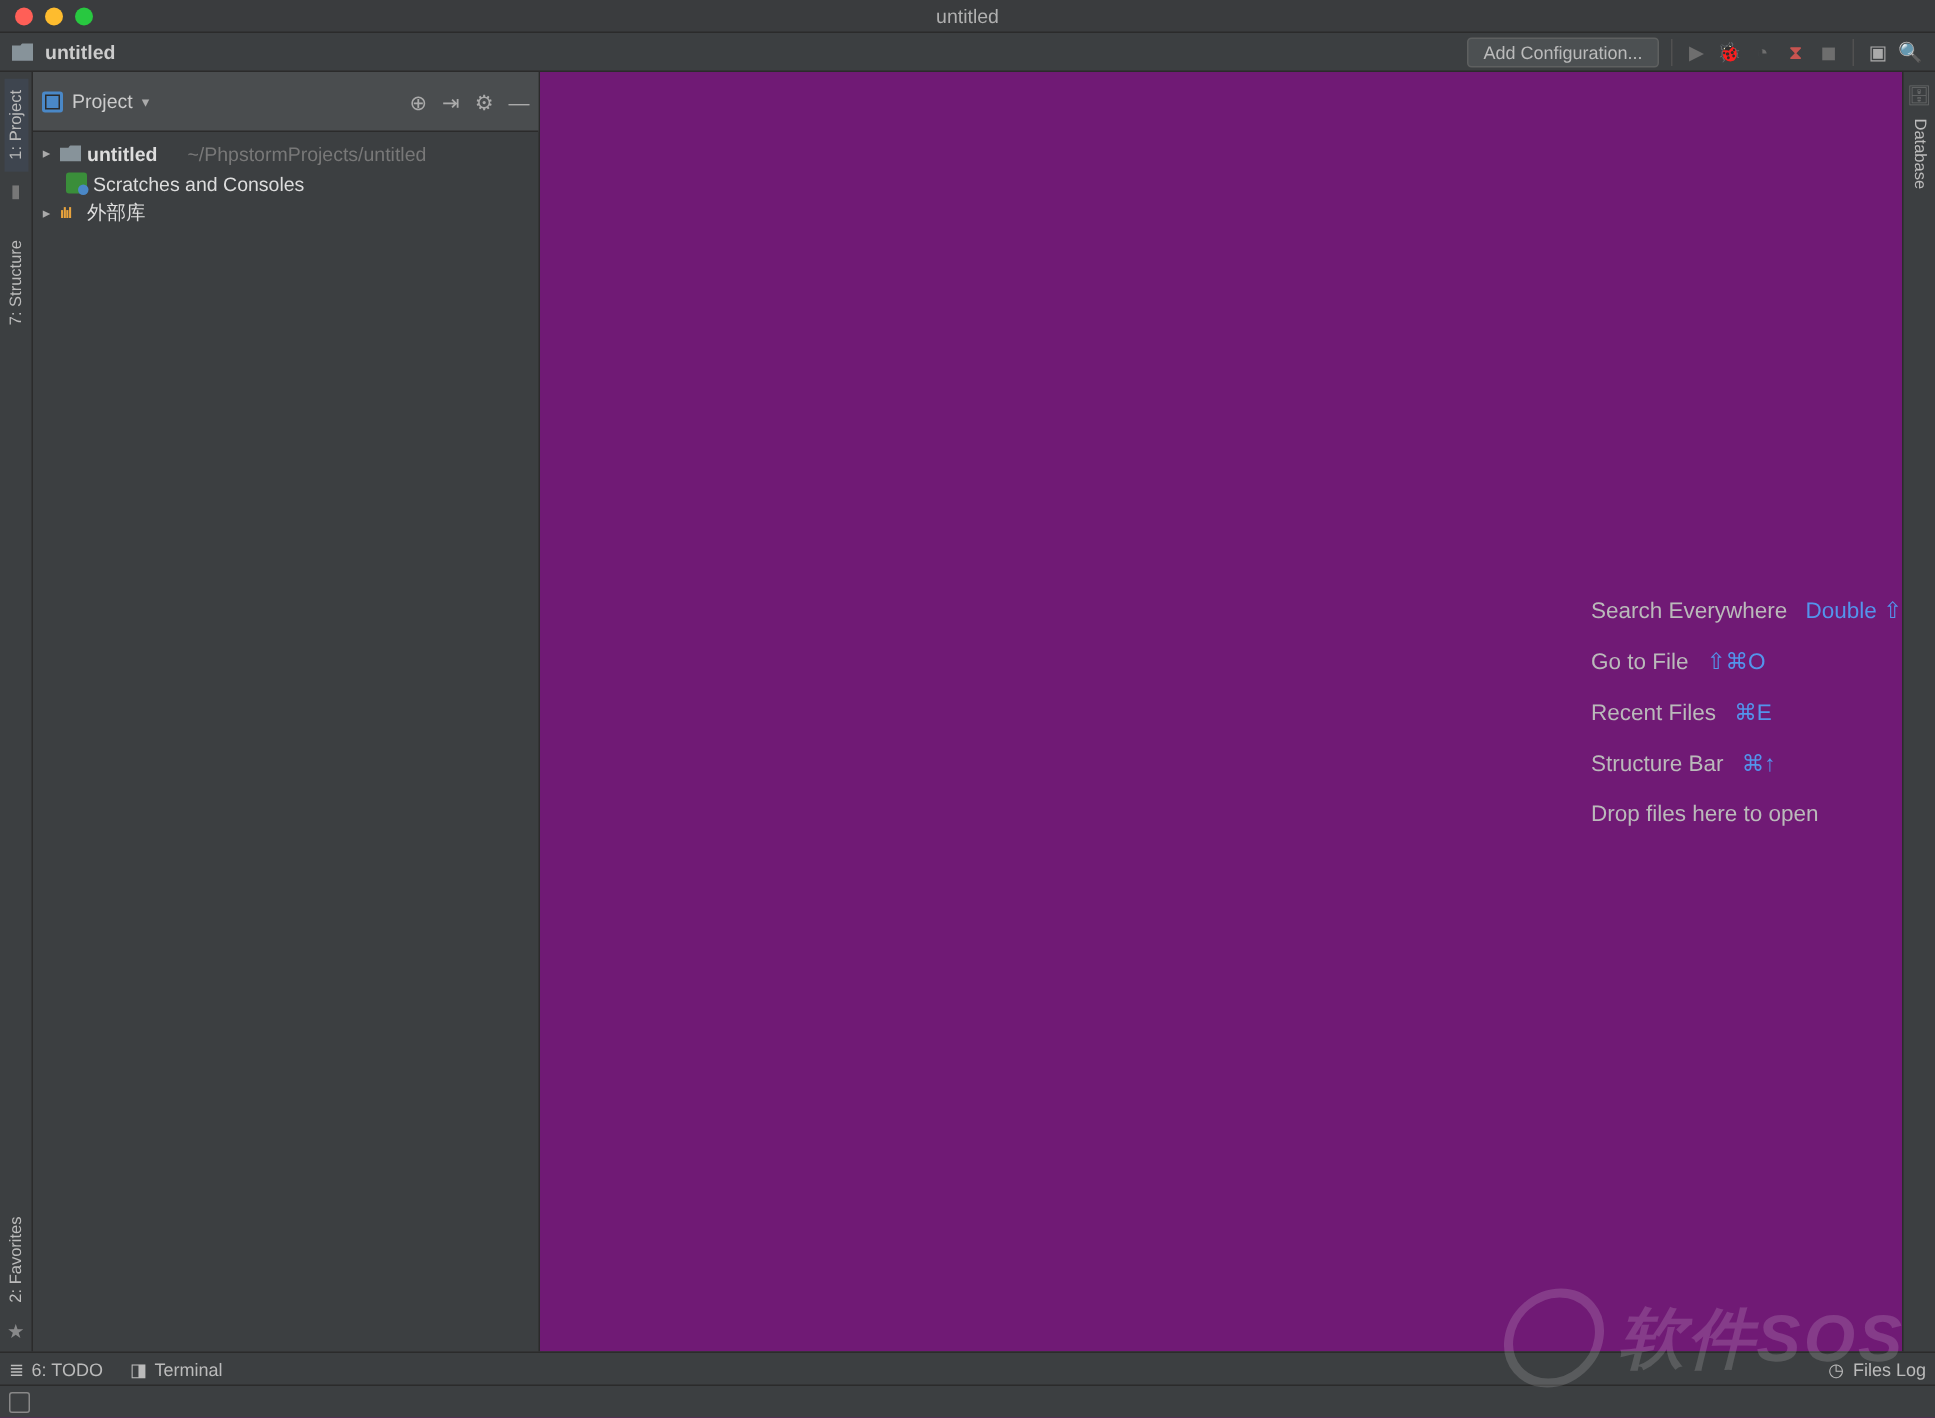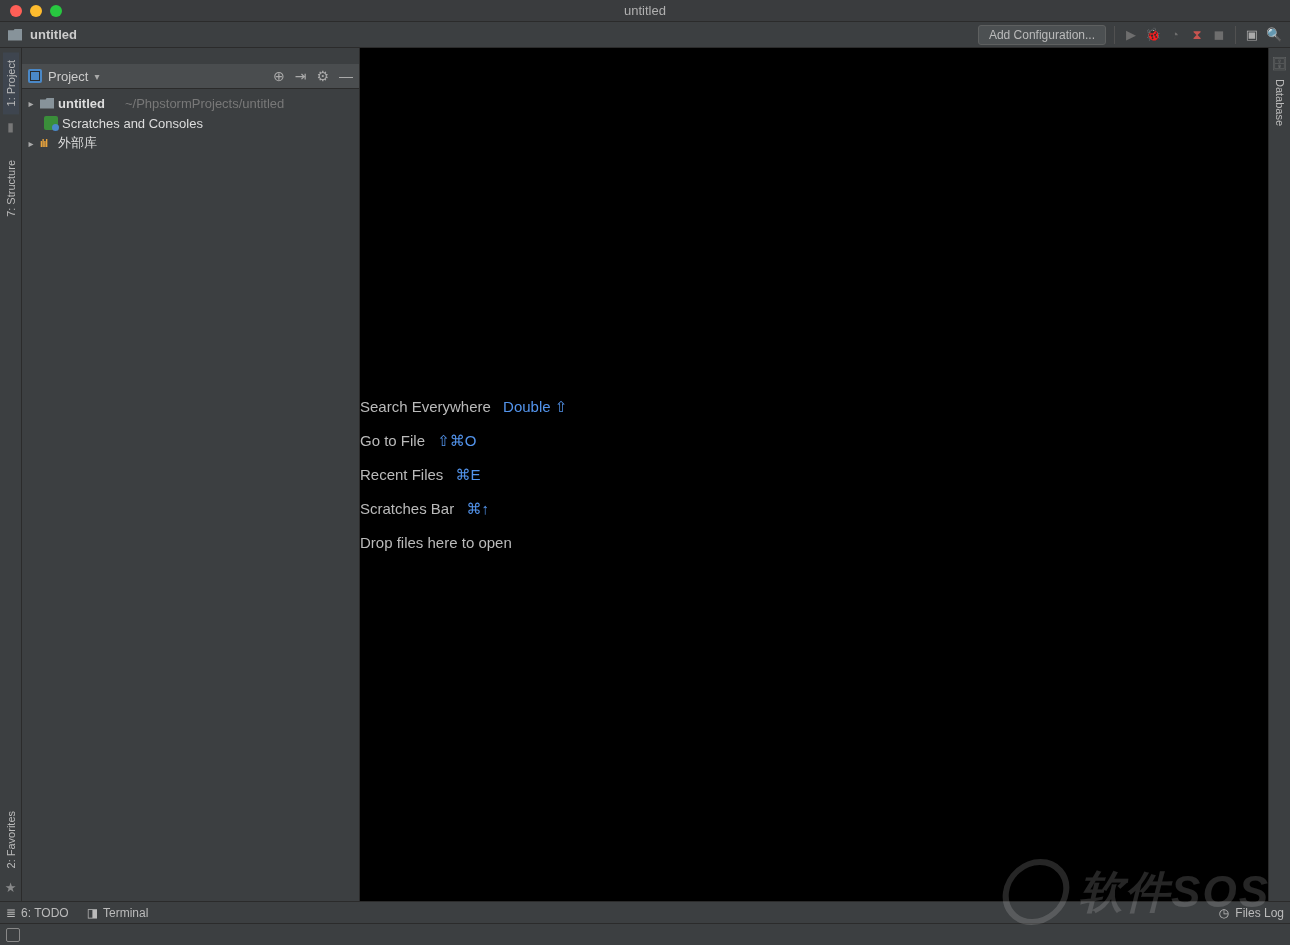--- a/index.html
+++ b/index.html
@@ -64,23 +64,23 @@
 .gutter-tab.active { background: #4b6eaf22; }
 .gutter-star, .gutter-db { opacity:.6; }
 
 
 .tool-window {
   width: 338px; background: #3c3f41;
   border-right: 1px solid #2b2b2b;
   display: flex; flex-direction: column;
 }
 .tool-header {
-  height: 25px; background: #4a4d4f;
+  height: 40px; background: #4a4d4f;
   border-bottom: 1px solid #2b2b2b;
-  display: flex; align-items: center; padding: 0 6px; margin-top: 16px;
+  display: flex; align-items: center; padding: 0 6px;
 }
 .tool-header .proj-icon { width:14px; height:14px; background:#4a88c7; border-radius:2px; margin-right:6px; display:inline-block; position:relative;}
 .tool-header .proj-icon::after{content:"";position:absolute;inset:2px;border:1px solid #2b2b2b;}
 .tool-header-title { font-size: 13px; color: #ccc; }
 .tool-header-arrow { margin-left: 6px; color:#aaa; font-size:10px; }
 .tool-header-actions { margin-left: auto; display: flex; gap: 10px; color:#aaa; }
 .tool-header-actions span { cursor: pointer; font-size:14px; }
 
 .tree { padding: 4px 4px; font-size:13px; }
 .tree-row { display:flex; align-items:center; height:20px; gap:4px; cursor:pointer; white-space:nowrap; }
@@ -89,22 +89,22 @@
 .tree-row .name { color:#ddd; }
 .tree-row .name.bold { font-weight:bold; }
 .tree-row .path { color:#787878; margin-left:16px; }
 .ico-folder { width:14px; height:11px; background:#87939a; clip-path: polygon(0 18%,40% 18%,50% 0,100% 0,100% 100%,0 100%); display:inline-block;}
 .ico-scratch { width:14px; height:14px; background:#3a8e3a; border-radius:2px; display:inline-block; position:relative;}
 .ico-scratch::after{content:"";position:absolute;right:-1px;bottom:-1px;width:7px;height:7px;background:#4a88c7;border-radius:50%;}
 .ico-lib { display:inline-block; width:14px; font-size:10px; color:#e8a33d; font-weight:bold; letter-spacing:-1px;}
 
 
 .editor {
-  flex:1; background:#000000;
-  display:flex; align-items:center; justify-content:flex-start;
+  flex:1; background:#701a75;
+  display:flex; align-items:center; justify-content:flex-end;
 }
 .welcome { text-align:left; }
 .welcome-row { margin: 16px 0; font-size:15px; color:#bababa; }
 .welcome-row .shortcut { color:#5394ec; margin-left:8px; font-size:15px; }
 
 
 .bottombar {
   height: 22px; background:#3c3f41;
   border-top:1px solid #2b2b2b;
   display:flex; align-items:center; padding:0 6px;
@@ -222,21 +222,21 @@
       </div>
       <div class="welcome-row">
         <span>Go to File</span>
         <span class="shortcut">⇧⌘O</span>
       </div>
       <div class="welcome-row">
         <span>Recent Files</span>
         <span class="shortcut">⌘E</span>
       </div>
       <div class="welcome-row">
-        <span>Scratches Bar</span>
+        <span>Structure Bar</span>
         <span class="shortcut">⌘↑</span>
       </div>
       <div class="welcome-row">
         <span>Drop files here to open</span>
       </div>
     </div>
   </div>
 
   <div class="right-gutter">
     <div class="gutter-db" style="margin-top:4px;color:#888;">🗄</div>

